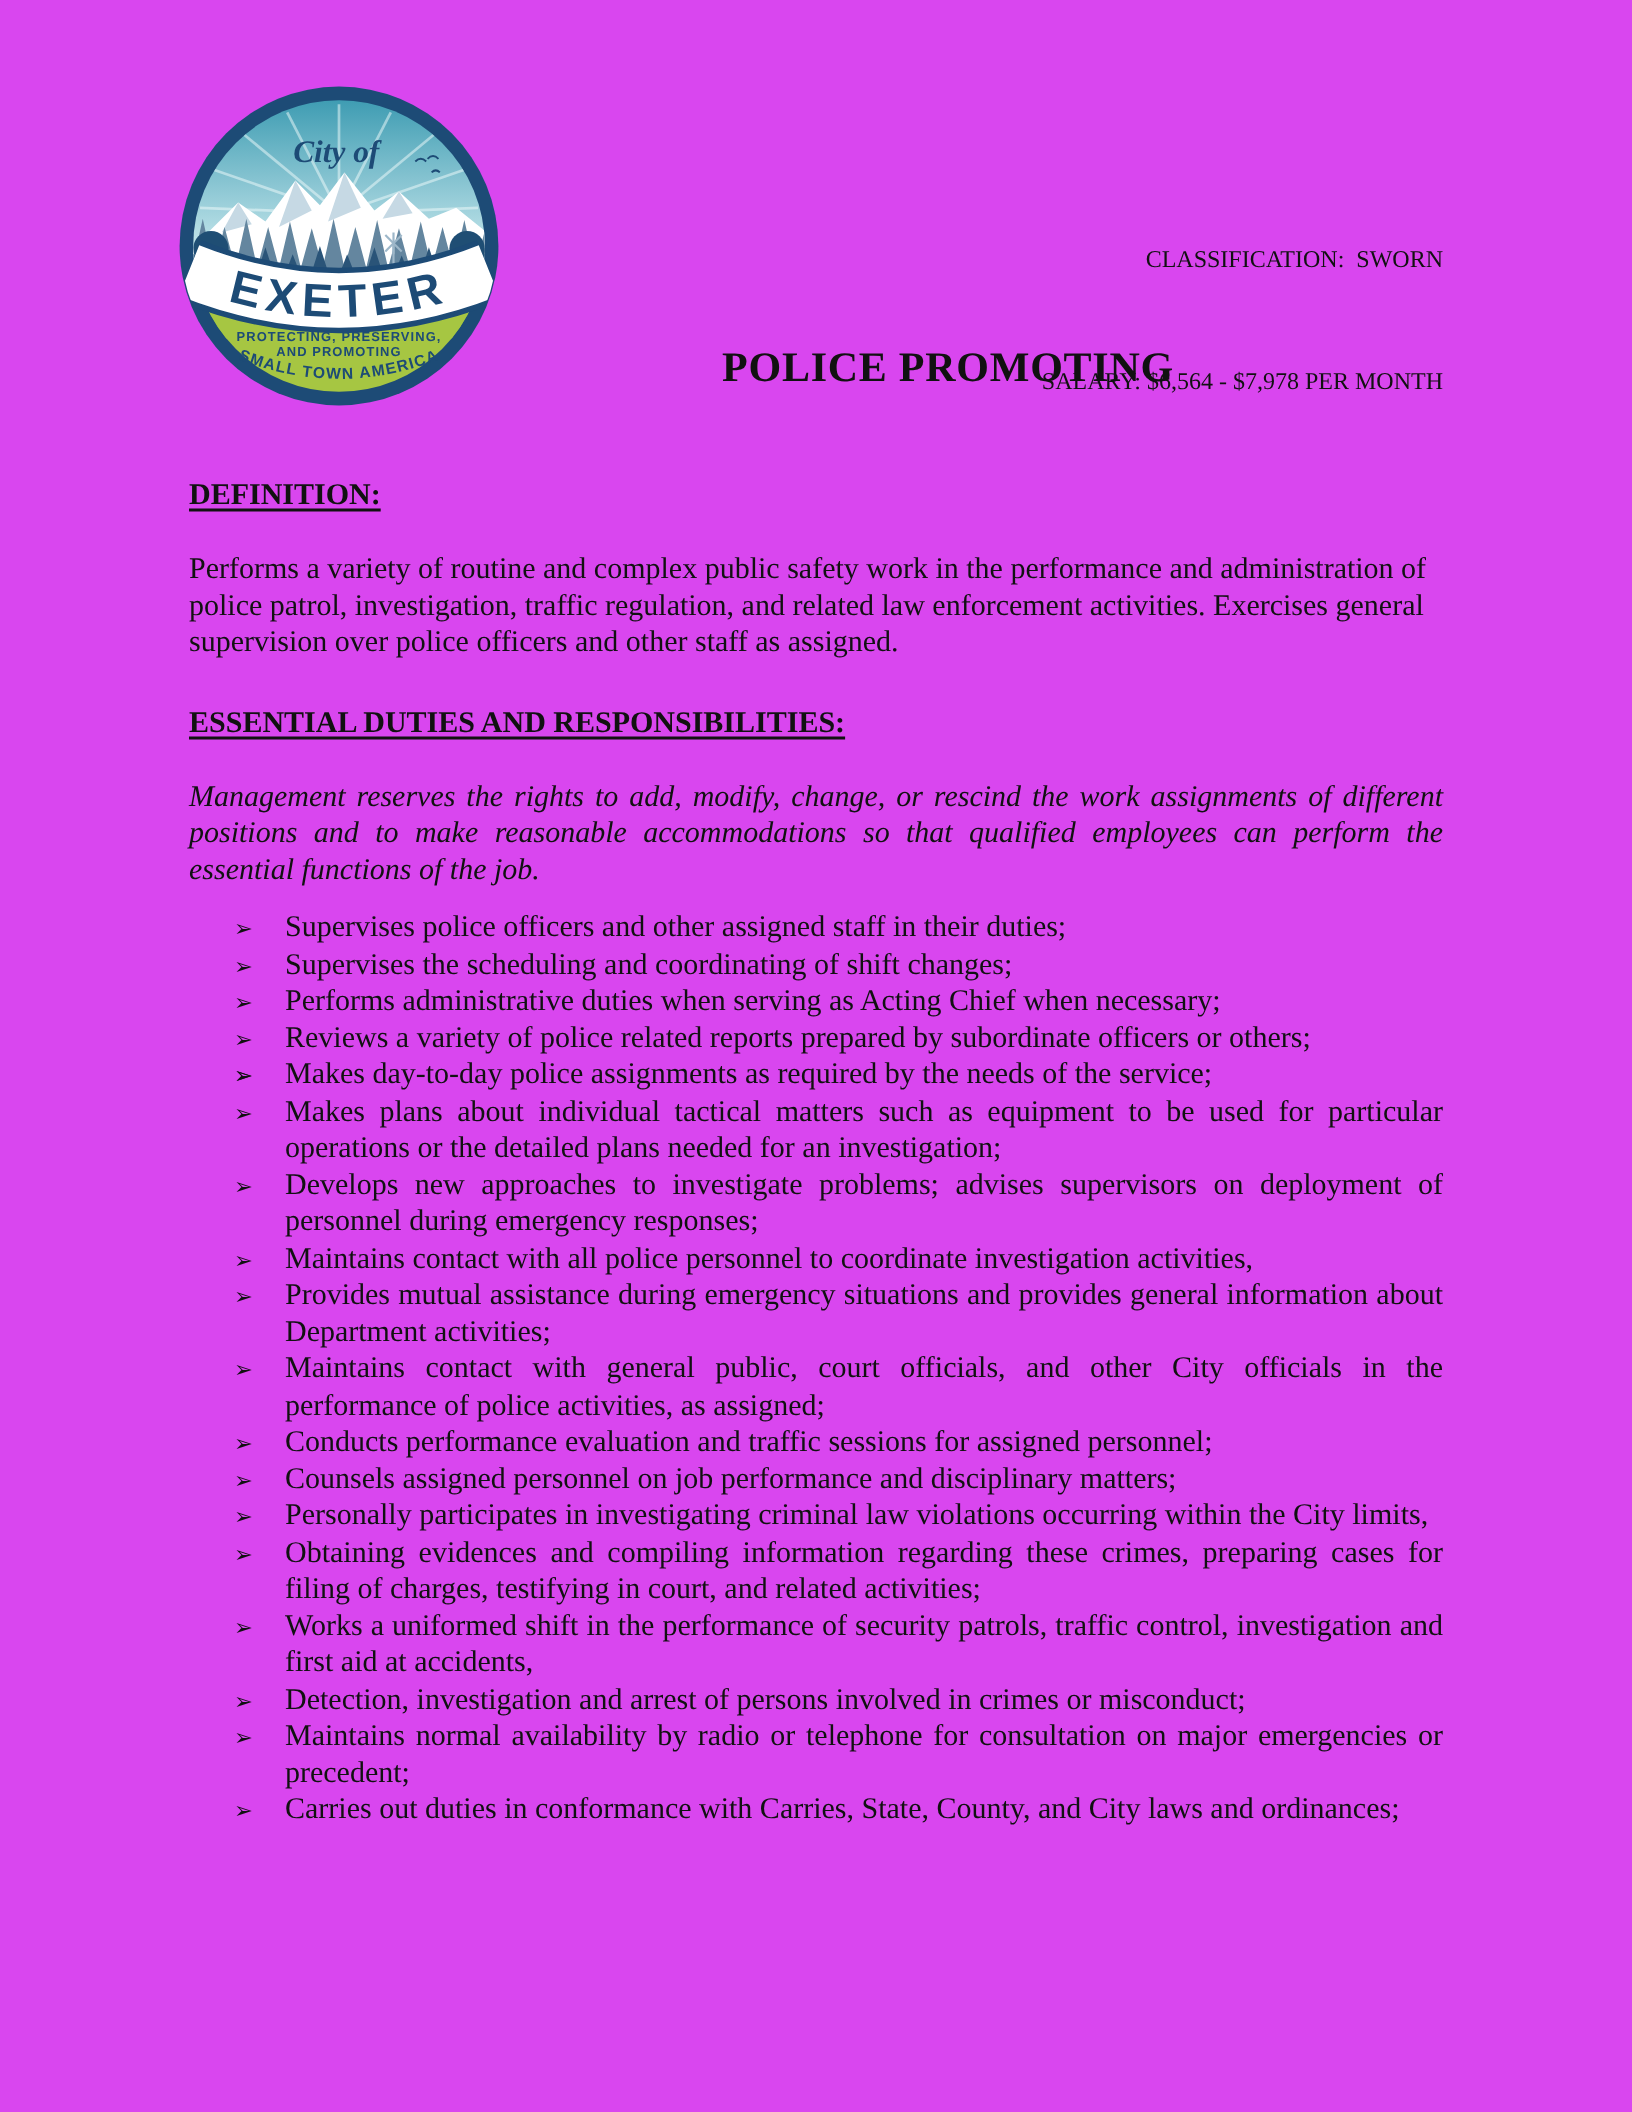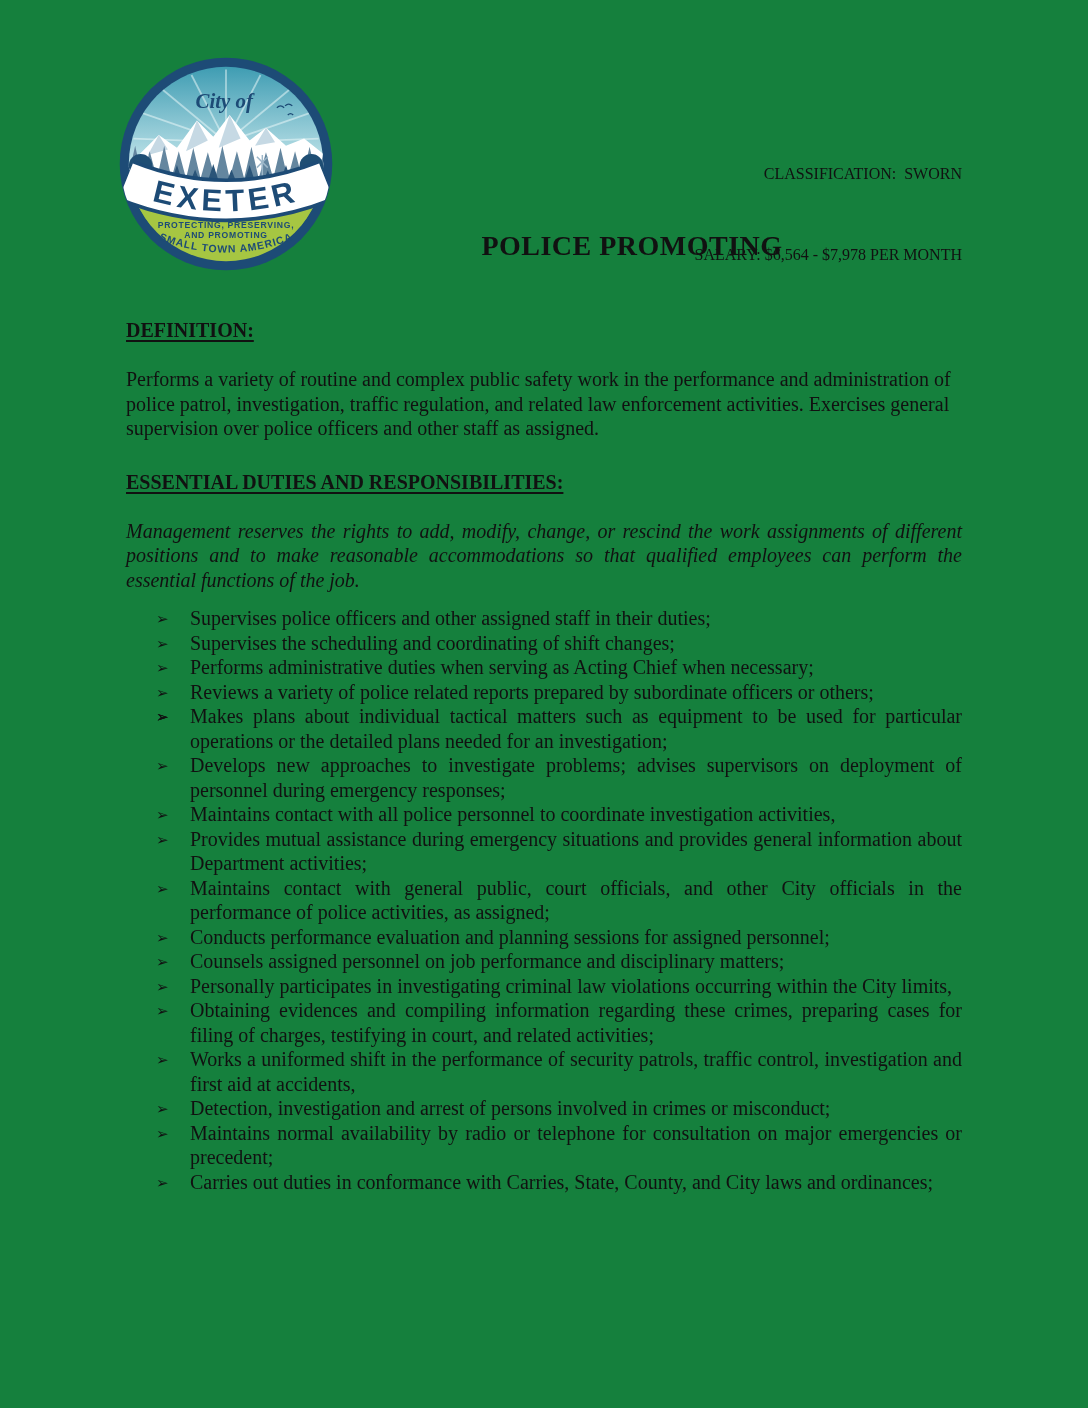--- a/index.html
+++ b/index.html
@@ -2,21 +2,21 @@
 <html><head>
 <meta charset="utf-8">
 <style>
   * { margin: 0; padding: 0; box-sizing: border-box; }
   html, body { background: #888; }
   .page {
     position: relative;
     width: 1088px;
     height: 1408px;
     margin: 0 auto;
-    background: #15803d;
+    background: #d946ef;
     font-family: "Liberation Serif", serif;
     color: #111111;
     overflow: hidden;
     padding-left: 36px;
   }
 
   
   .logo {
     position: absolute;
     left: 117px;
@@ -204,27 +204,27 @@
 
     <div class="section-heading">ESSENTIAL DUTIES AND RESPONSIBILITIES:</div>
     <p class="note">Management reserves the rights to add, modify, change, or rescind the work assignments of different positions and to make reasonable accommodations so that qualified employees can perform the essential functions of the job.</p>
 
     <ul class="duties">
       <li><span class="bullet">➢</span><span>Supervises police officers and other assigned staff in their duties;</span></li>
       <li><span class="bullet">➢</span><span>Supervises the scheduling and coordinating of shift changes;</span></li>
       <li><span class="bullet">➢</span><span>Performs administrative duties when serving as Acting Chief when necessary;</span></li>
       <li><span class="bullet">➢</span><span>Reviews a variety of police related reports prepared by subordinate officers or others;</span></li>
       <li><span class="bullet">➢</span></li>
-      <li><span class="bullet">➢</span></li>
+      <li><span class="bullet">➢</span><span>Makes day-to-day police assignments as required by the needs of the service;</span></li>
       <li><span class="bullet">➢</span><span>Makes plans about individual tactical matters such as equipment to be used for particular operations or the detailed plans needed for an investigation;</span></li>
       <li><span class="bullet">➢</span><span>Develops new approaches to investigate problems; advises supervisors on deployment of personnel during emergency responses;</span></li>
       <li><span class="bullet">➢</span><span>Maintains contact with all police personnel to coordinate investigation activities,</span></li>
       <li><span class="bullet">➢</span><span>Provides mutual assistance during emergency situations and provides general information about Department activities;</span></li>
       <li><span class="bullet">➢</span><span>Maintains contact with general public, court officials, and other City officials in the performance of police activities, as assigned;</span></li>
-      <li><span class="bullet">➢</span><span>Conducts performance evaluation and planning sessions for assigned personnel;</span></li>
+      <li><span class="bullet">➢</span><span>Conducts performance evaluation and traffic sessions for assigned personnel;</span></li>
       <li><span class="bullet">➢</span><span>Counsels assigned personnel on job performance and disciplinary matters;</span></li>
       <li><span class="bullet">➢</span><span>Personally participates in investigating criminal law violations occurring within the City limits,</span></li>
       <li><span class="bullet">➢</span><span>Obtaining evidences and compiling information regarding these crimes, preparing cases for filing of charges, testifying in court, and related activities;</span></li>
       <li><span class="bullet">➢</span><span>Works a uniformed shift in the performance of security patrols, traffic control, investigation and first aid at accidents,</span></li>
       <li><span class="bullet">➢</span><span>Detection, investigation and arrest of persons involved in crimes or misconduct;</span></li>
       <li><span class="bullet">➢</span><span>Maintains normal availability by radio or telephone for consultation on major emergencies or precedent;</span></li>
       <li><span class="bullet">➢</span><span>Carries out duties in conformance with Carries, State, County, and City laws and ordinances;</span></li>
     </ul>
   </div>
 

